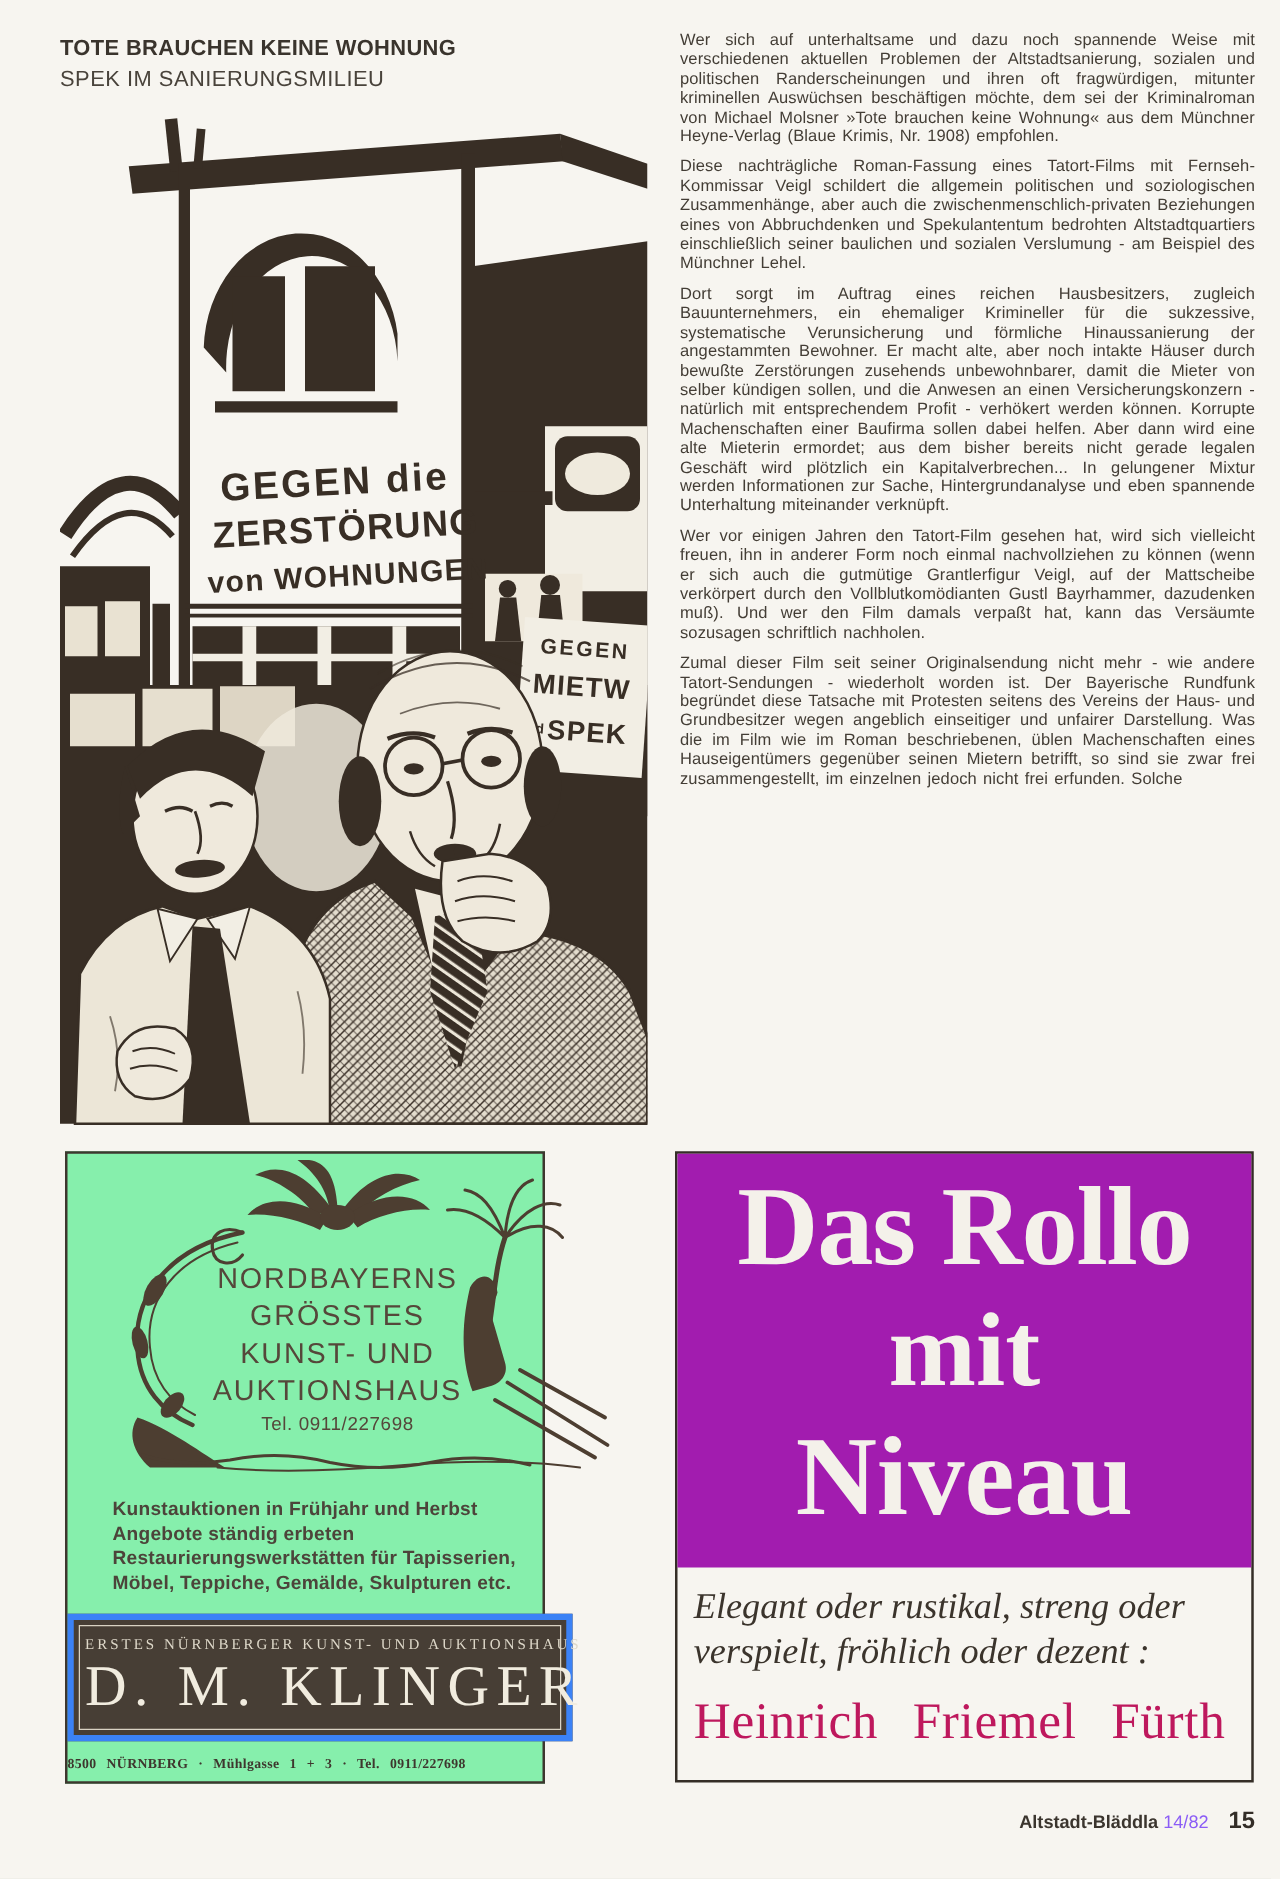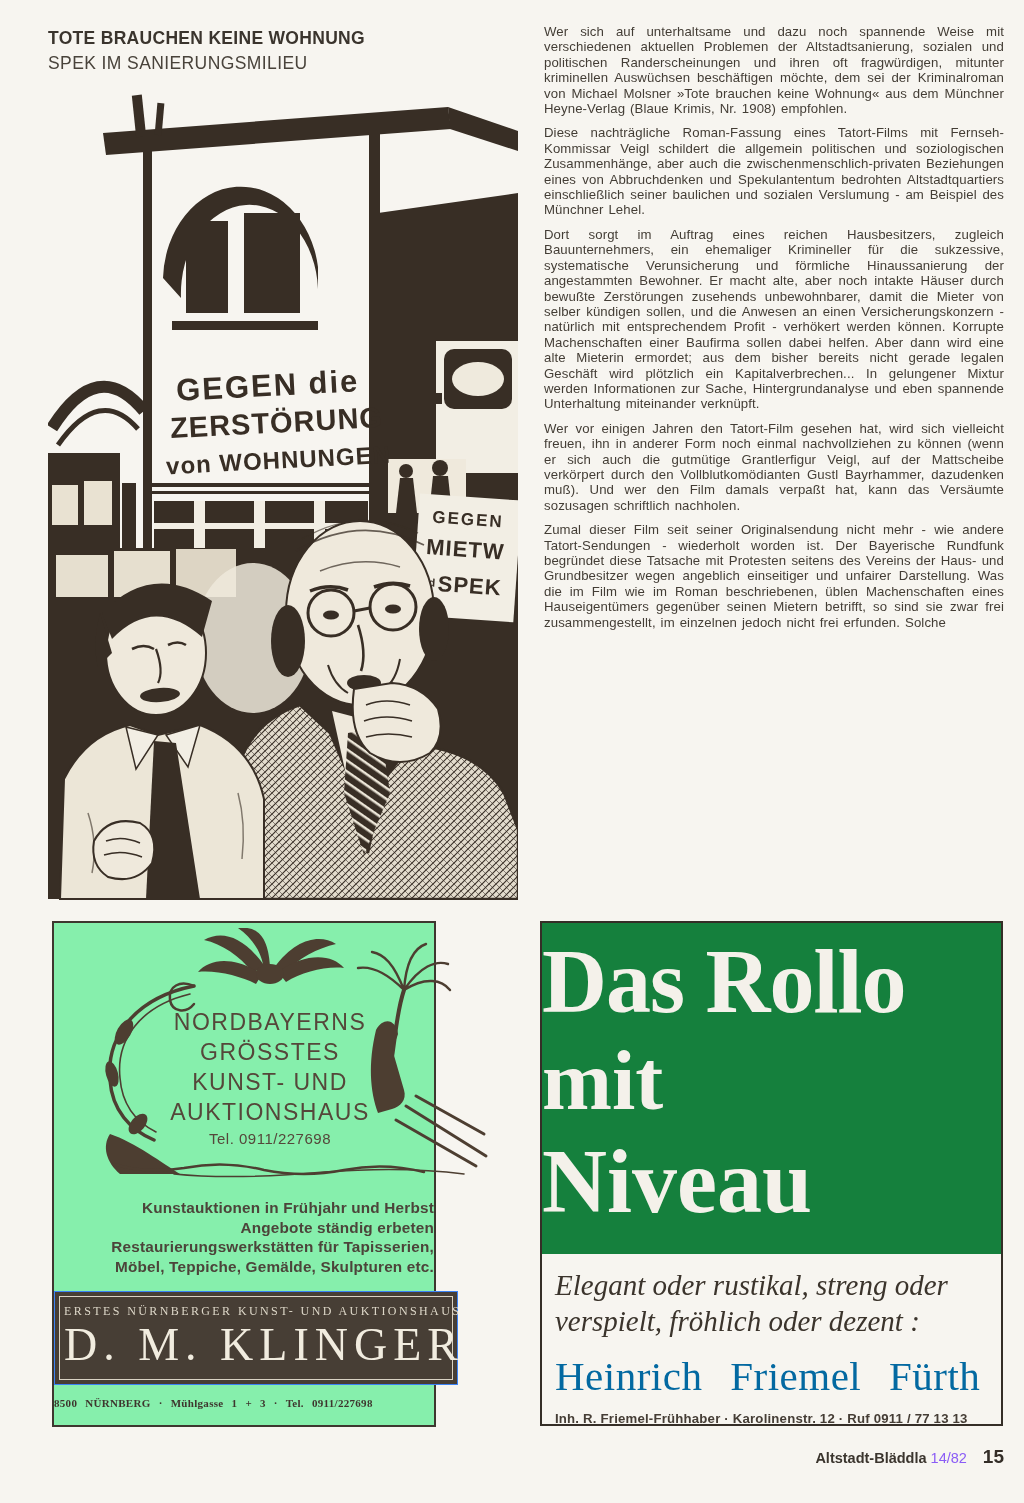--- a/index.html
+++ b/index.html
@@ -25,55 +25,55 @@
     font-size:13.2px; line-height:15.4px; text-align:justify;
     color:#433d35; margin-bottom:9px; letter-spacing:.1px; word-spacing:1.2px;
   }
 
   
   .ad-left {
     position:absolute; left:52px; top:921px; width:384px; height:506px;
     border:2.5px solid #3e372f; background:#86efac; padding-top:5px;
   }
   .ad-left .ornament { display:block; margin:0 auto; }
-  .ad-left .adlines { margin:20px 0 0 36px;text-align:right; }
+  .ad-left .adlines { margin:20px 0 0 36px; }
   .ad-left .adlines div {
     font-size:15.3px; font-weight:bold; color:#4c443a; line-height:19.5px; letter-spacing:.2px;
   }
-  .klinger-box { margin:15px auto 0; width:404px; background:#473e35; padding:4px; border:1px solid #3b82f6; }
+  .klinger-box { margin:15px auto 0; width:404px; background:#473e35; padding:4px; border:5px solid #3b82f6; }
   .klinger-inner { border:1px solid #d9d2c3; padding:7px 4px 9px; text-align:center; }
   .klinger-tag {
     font-family:"Liberation Serif", serif; font-size:12px; letter-spacing:2.4px;
     color:#ded8c9; white-space:nowrap;
   }
   .klinger-name {
     font-family:"Liberation Serif", serif; font-size:46px; line-height:50px;
     letter-spacing:6px; color:#f1ecdf; margin-top:1px; white-space:nowrap;
   }
   .klinger-addr {
     margin-top:12px; text-align:left; font-family:"Liberation Serif", serif;
     font-weight:bold; font-size:11px; color:#3e362e; word-spacing:5px; letter-spacing:.3px;
   }
 
   
   .ad-right {
     position:absolute; left:540px; top:921px; width:463px; height:505px;
     border:2.5px solid #352e27; background:#f7f5f0;
   }
   .rollo-dark {
-    height:331px; background:#15803d; color:#f4f1ea; text-align:left;
+    height:331px; background:#a21caf; color:#f4f1ea; text-align:center;
     font-family:"Liberation Serif", serif; font-weight:bold; padding-top:8px;
   }
   .rollo-dark .b1 { font-size:90px; line-height:102px; letter-spacing:-1px; }
   .rollo-dark .b2 { font-size:84px; line-height:96px; }
   .rollo-dark .b3 { font-size:90px; line-height:106px; }
   .rollo-light { padding:13px 10px 0 13px; }
   .rollo-tagline { font-family:"Liberation Serif", serif; font-size:29px; line-height:36px; color:#3b342c;font-style:italic; }
   .rollo-brand {
-    font-family:"Liberation Serif", serif; font-size:41px; color:#0369a1;
+    font-family:"Liberation Serif", serif; font-size:41px; color:#be185d;
     margin-top:13px; word-spacing:17px; letter-spacing:.5px; white-space:nowrap;
   }
   .rollo-contact { margin-top:11px; font-size:13.2px; font-weight:bold; color:#453d35; letter-spacing:.2px; }
 
   
   .footer { position:absolute; left:544px; top:1446px; width:460px; text-align:right; }
   .footer .pub { font-size:14.5px; font-weight:bold; color:#3b352e; }
   .footer .iss { font-size:14.5px; font-weight:normal; color:#8b5cf6; margin-left:4px; }
   .footer .num { font-size:19px; font-weight:bold; color:#332d27; margin-left:16px; }
 </style>
@@ -292,21 +292,20 @@
   <div class="ad-right">
     <div class="rollo-dark">
       <div class="b1">Das Rollo</div>
       <div class="b2">mit</div>
       <div class="b3">Niveau</div>
     </div>
     <div class="rollo-light">
       <div class="rollo-tagline">Elegant oder rustikal, streng oder</div>
       <div class="rollo-tagline">verspielt, fröhlich oder dezent :</div>
       <div class="rollo-brand">Heinrich Friemel Fürth</div>
-      <div class="rollo-contact">Inh. R. Friemel-Frühhaber · Karolinenstr. 12 · Ruf 0911 / 77 13 13</div>
     </div>
   </div>
 
   <div class="footer">
     <span class="pub">Altstadt-Bläddla</span><span class="iss">14/82</span><span class="num">15</span>
   </div>
 
 </div>
 
 </body></html>

